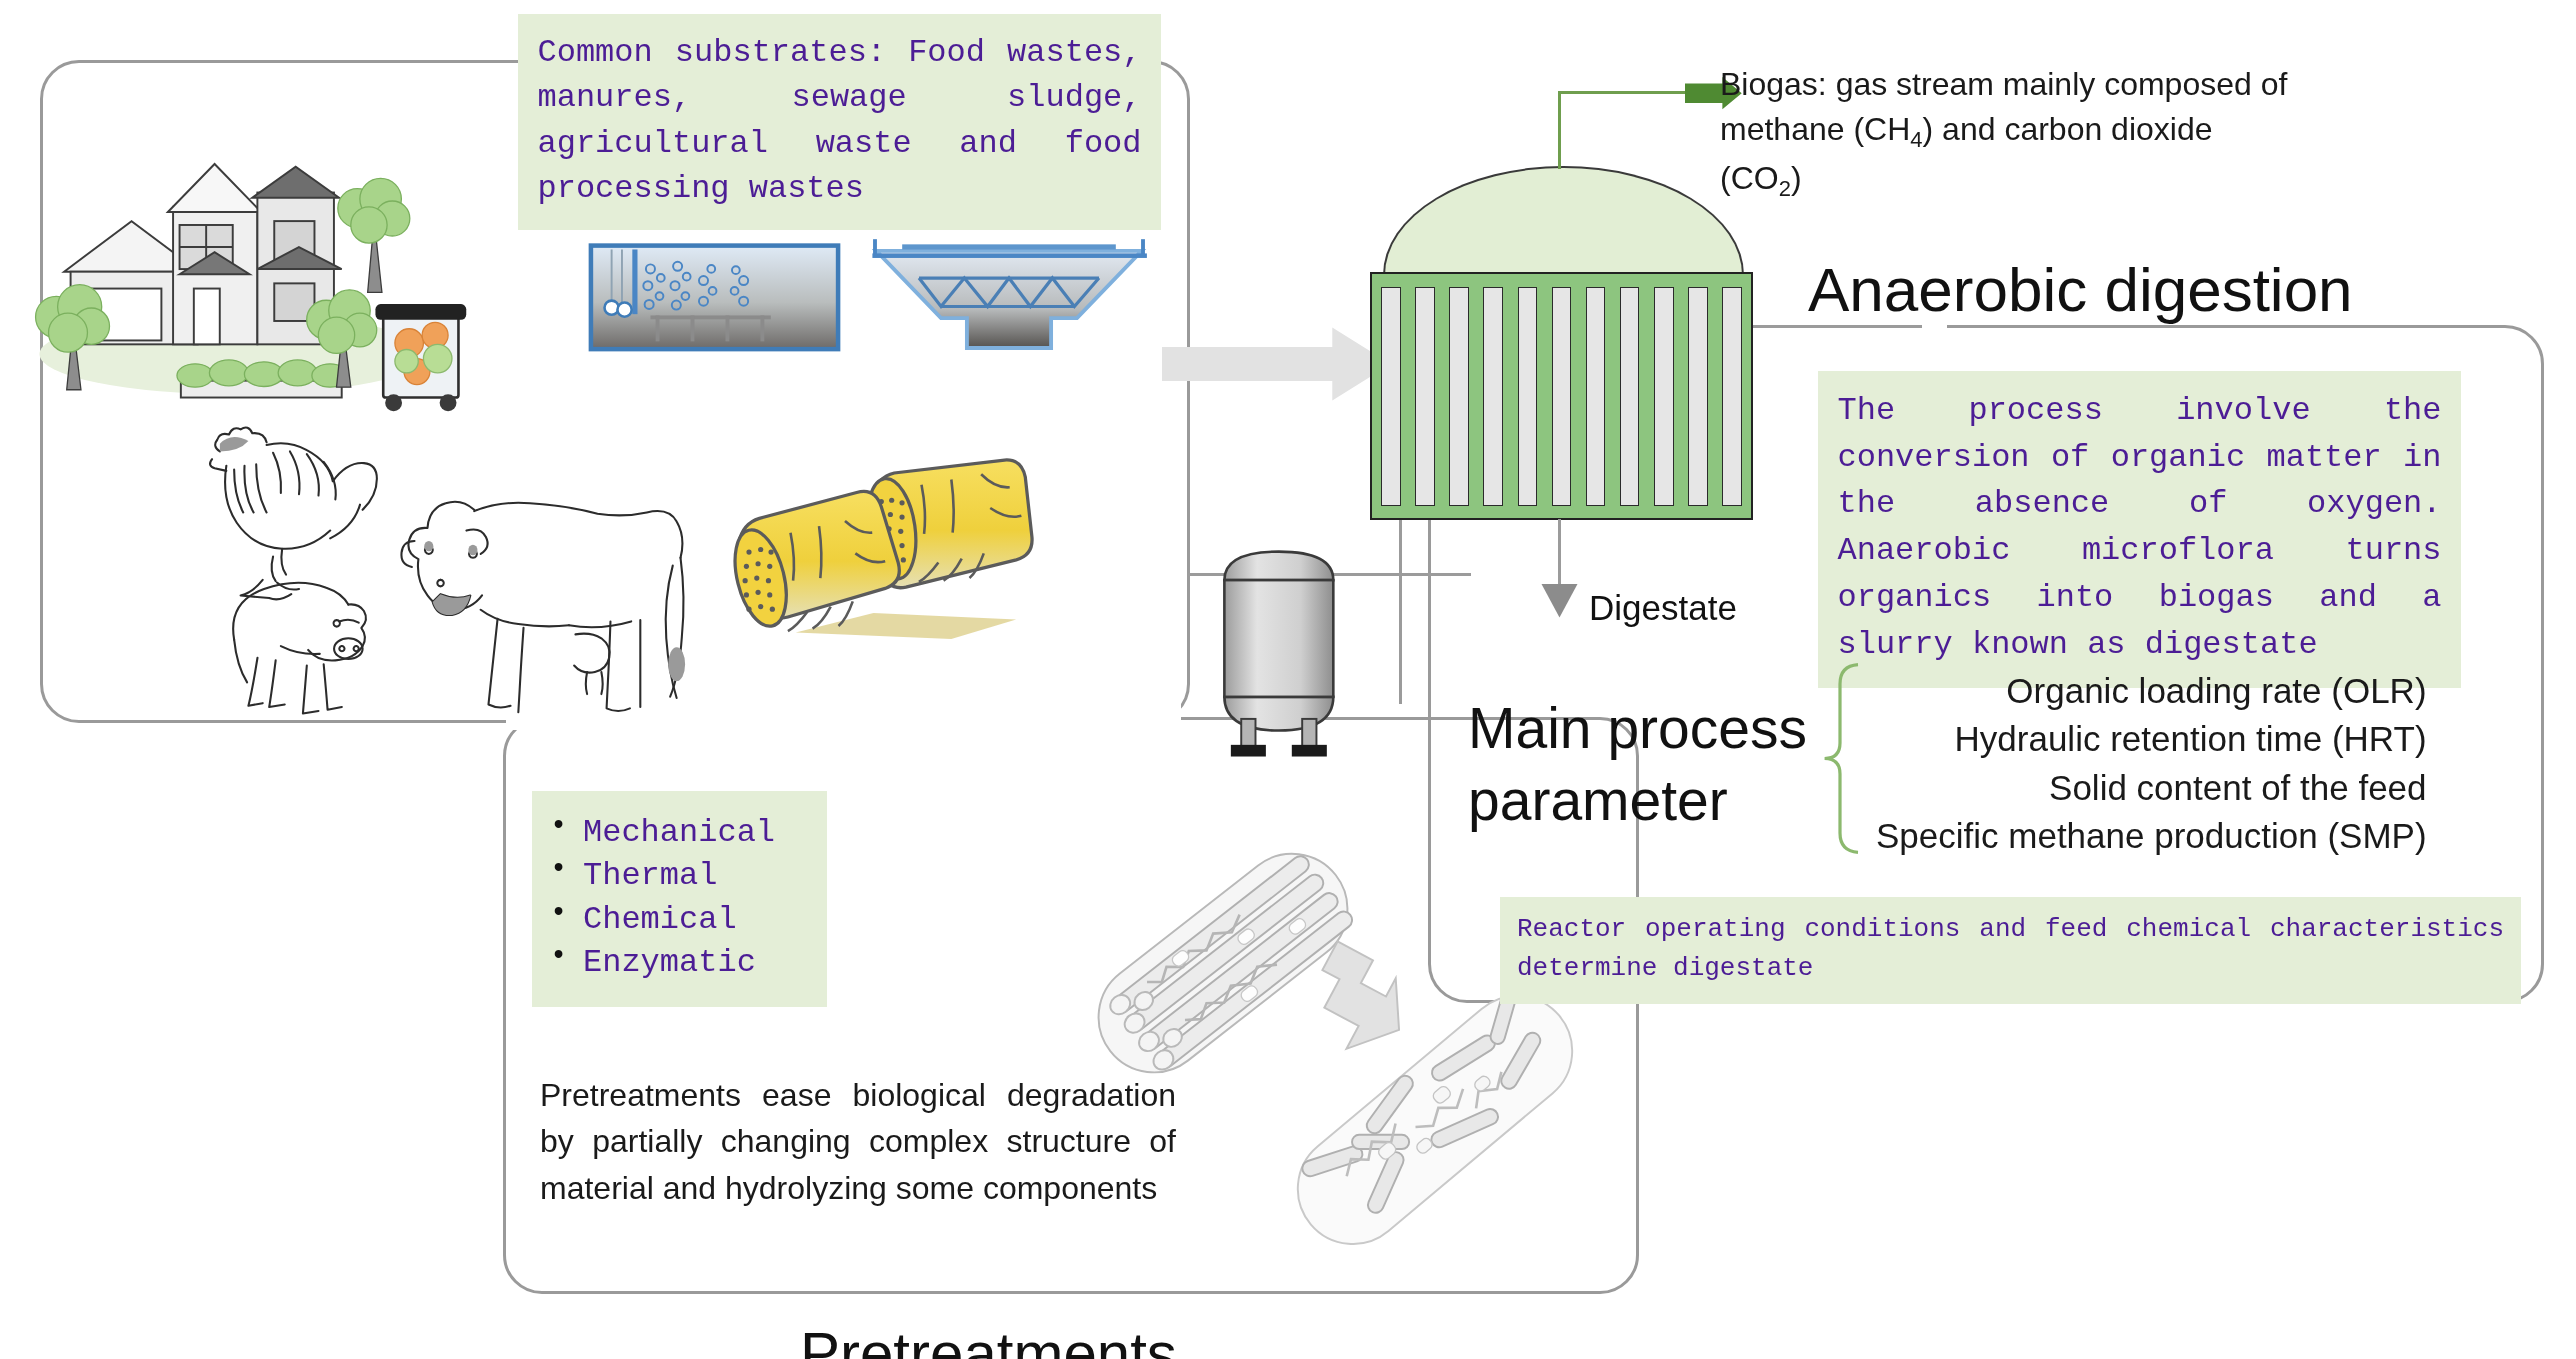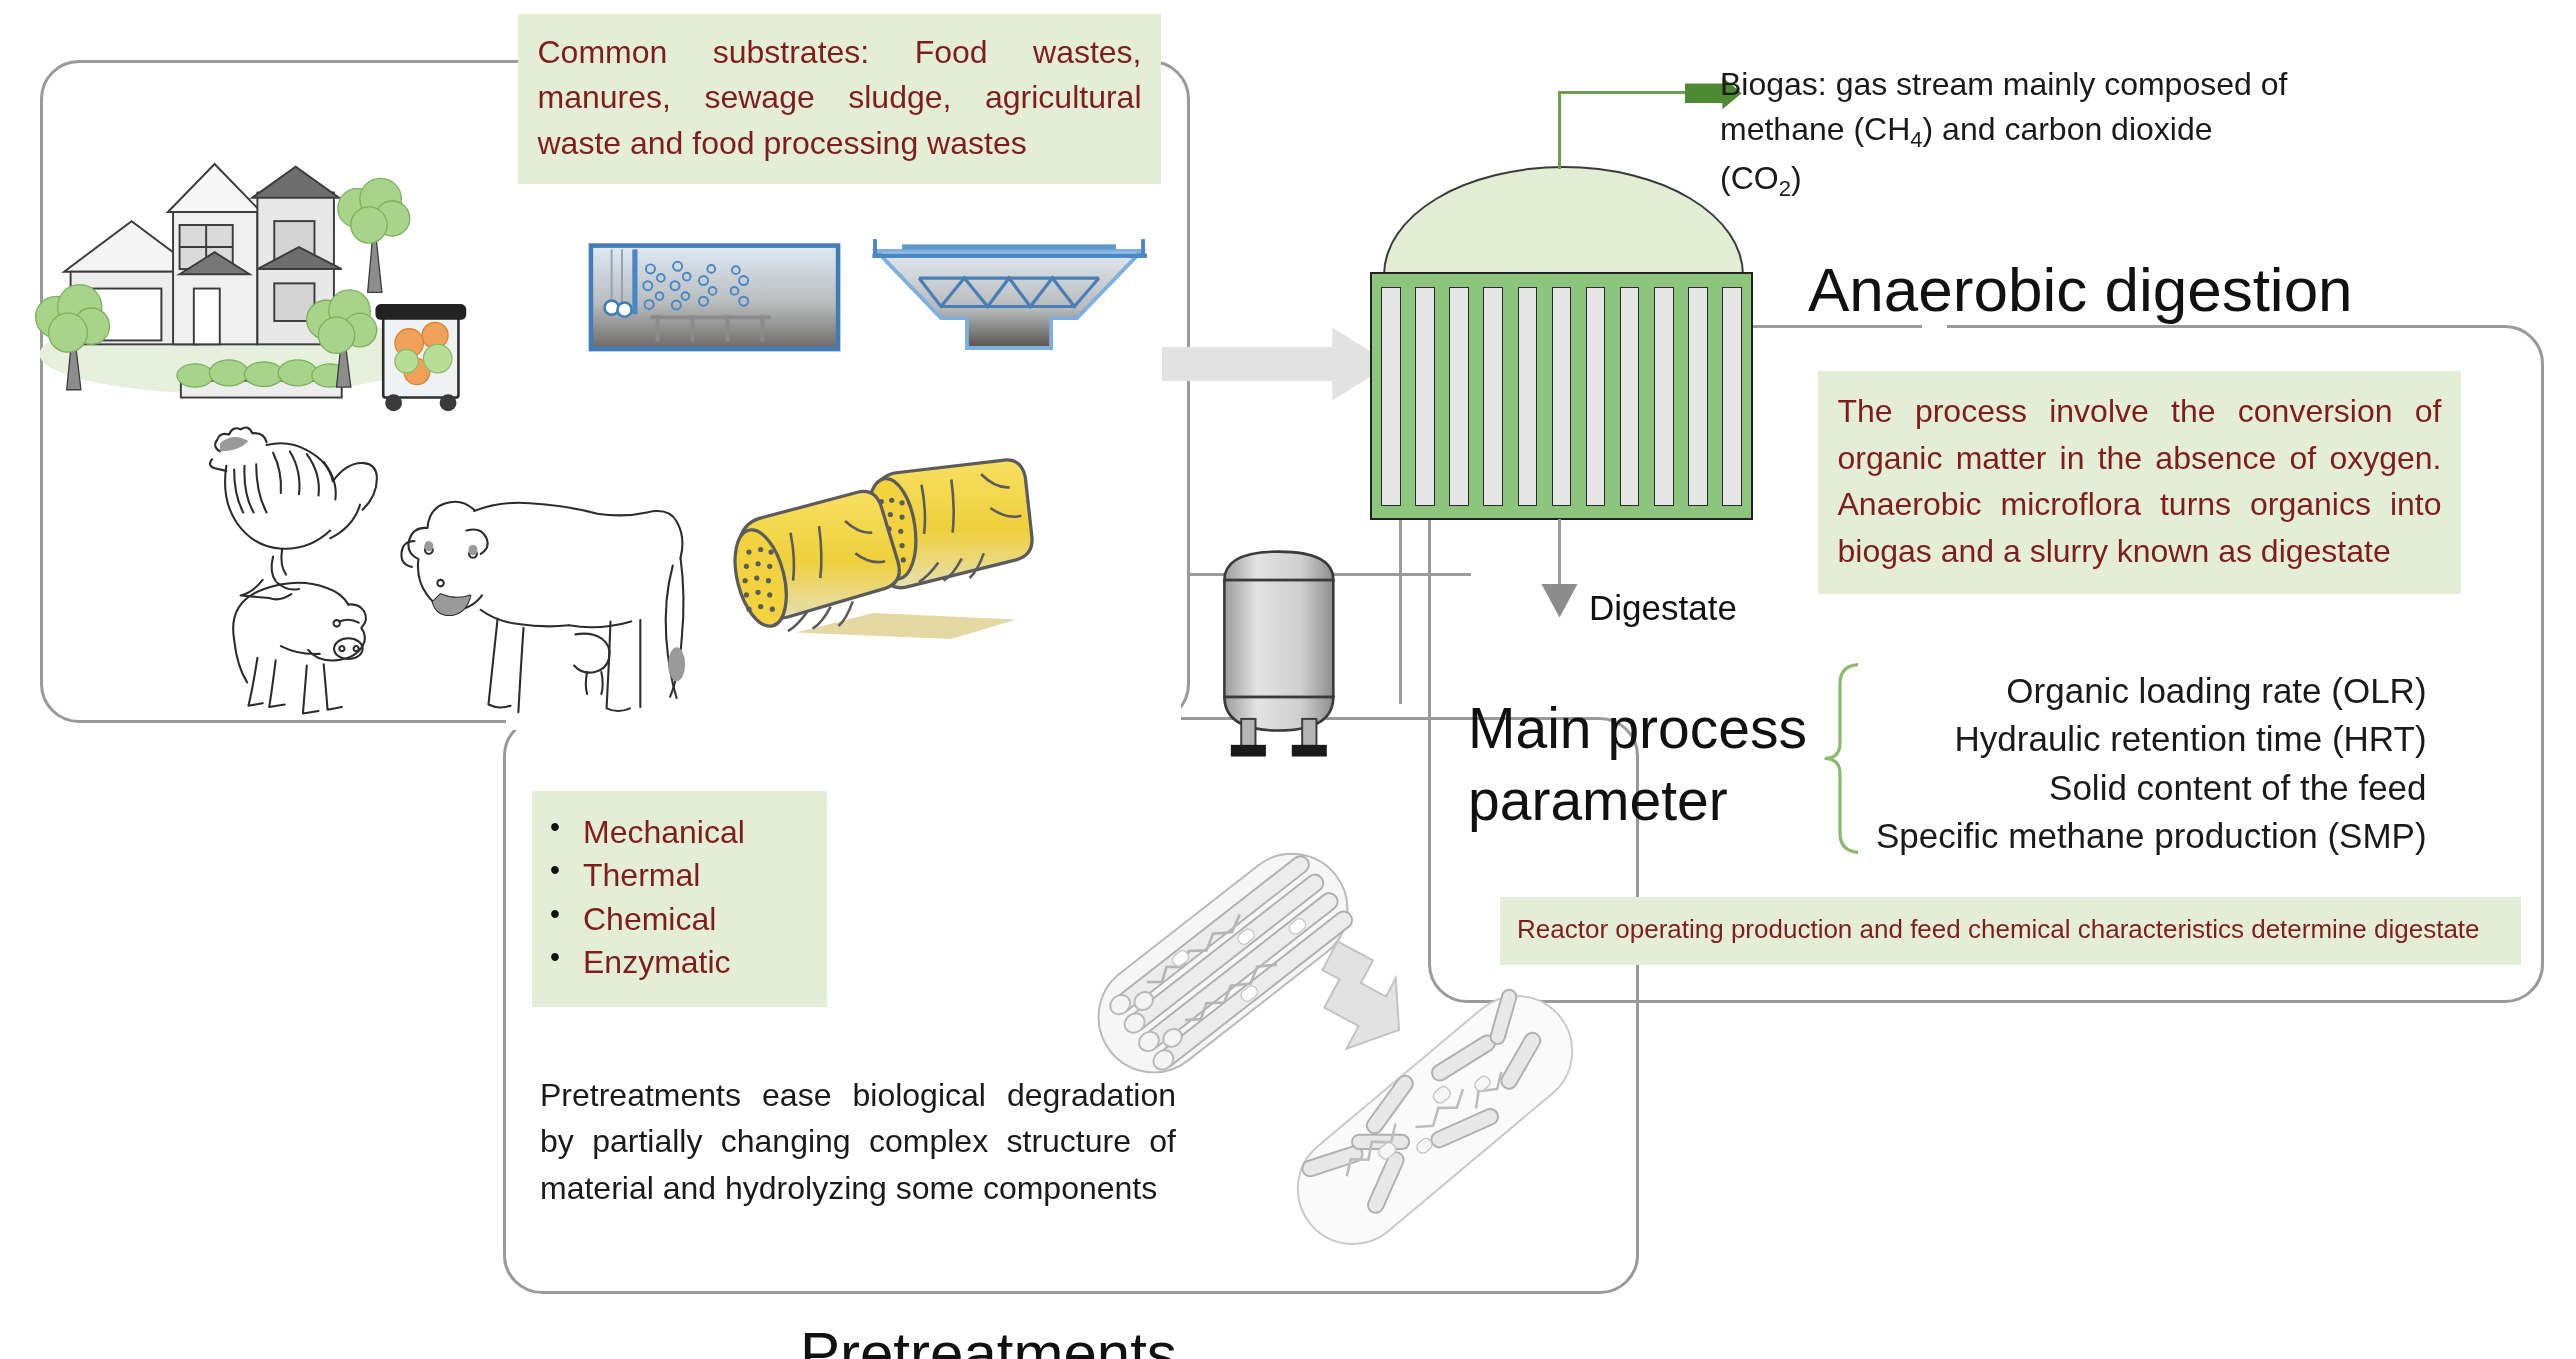--- a/index.html
+++ b/index.html
@@ -5,22 +5,22 @@
   html,body{margin:0;padding:0;background:#ffffff;}
   body{width:2576px;height:1359px;position:relative;overflow:hidden;
        font-family:"Liberation Sans",sans-serif;color:#1a1a1a;}
   .stage{position:absolute;left:0;top:0;width:2576px;height:1359px;}
   .abs{position:absolute;}
 
   
   .boundary{position:absolute;border:3.2px solid #9a9a9a;border-radius:39px;background:transparent;}
 
   
-  .greenbox{position:absolute;background:#e4eed7;color:#7f1d1d;
-            text-align:justify;text-justify:inter-word;}
+  .greenbox{position:absolute;background:#e4eed7;color:#4c1d95;
+            text-align:justify;text-justify:inter-word;font-family:Liberation Mono, monospace;}
   .greenbox p{margin:0;}
 
   
   .heading{position:absolute;color:#111;white-space:nowrap;font-weight:400;}
 
   
   #digester{position:absolute;}
   .dome{position:absolute;background:#e2eed4;border:2.6px solid #3a3a3a;
         border-bottom:none;border-radius:50% 50% 0 0 / 100% 100% 0 0;}
   .body{position:absolute;background:#8dc57f;border:2.6px solid #222;box-sizing:border-box;
@@ -472,21 +472,21 @@
   <div class="abs" style="left:1720px;top:62px;width:604px;font-size:32px;line-height:1.42;">
     <span>Biogas: gas stream mainly composed of methane (CH</span><sub style="font-size:22px;">4</sub><span>) and carbon dioxide</span><br>
     <span>(CO</span><sub style="font-size:22px;">2</sub><span>)</span>
   </div>
 
   <div class="greenbox" style="left:1818px;top:371px;width:604px;padding:17px 19.5px 19.5px 19.5px;font-size:32px;line-height:1.46;">
     <p>The process involve the conversion of organic matter in the absence of oxygen. Anaerobic microflora turns organics into biogas and a slurry known as digestate</p>
   </div>
 
   <div class="greenbox" style="left:1500px;top:897px;width:987px;padding:13px 17px 15.6px 17px;font-size:26px;line-height:1.5;">
-    <p>Reactor operating production and feed chemical characteristics determine digestate</p>
+    <p>Reactor operating conditions and feed chemical characteristics determine digestate</p>
   </div>
 
   <div class="greenbox" style="left:532px;top:791px;width:295px;padding:19.5px 0 22px 0;font-size:32px;line-height:1.36;">
     <ul class="bullets">
       <li>Mechanical</li>
       <li>Thermal</li>
       <li>Chemical</li>
       <li>Enzymatic</li>
     </ul>
   </div>

